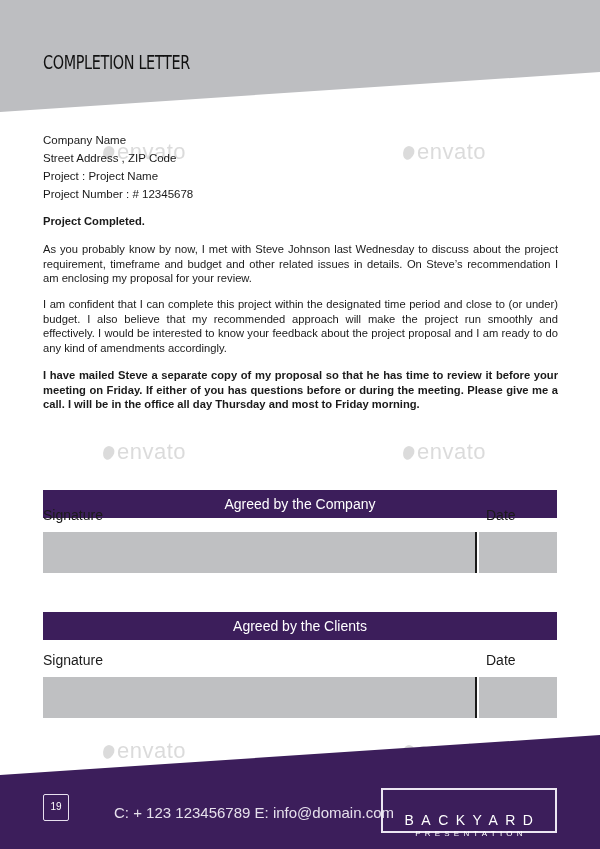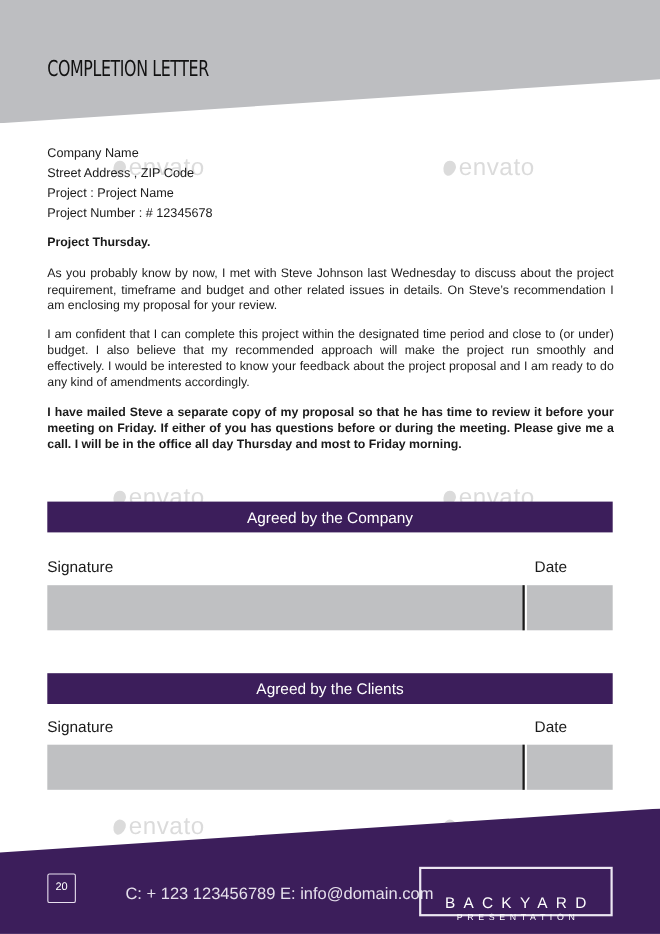--- a/index.html
+++ b/index.html
@@ -85,36 +85,36 @@
 <div class="watermark" style="left:103px;top:738px;"><span class="drop"></span><span>envato</span></div>
 <div class="watermark" style="left:403px;top:738px;"><span class="drop"></span><span>envato</span></div>
 
 <div class="address">
   <div>Company Name</div>
   <div>Street Address , ZIP Code</div>
   <div>Project : Project Name</div>
   <div>Project Number : # 12345678</div>
 </div>
 
-<div class="para bold" style="top:214px;">Project Thursday.</div>
+<div class="para bold" style="top:214px;">Project Completed.</div>
 <p class="para" style="top:242px;">As you probably know by now, I met with Steve Johnson last Wednesday to discuss about the project requirement, timeframe and budget and other related issues in details. On Steve’s recommendation I am enclosing my proposal for your review.</p>
 <p class="para" style="top:297px;">I am confident that I can complete this project within the designated time period and close to (or under) budget. I also believe that my recommended approach will make the project run smoothly and effectively. I would be interested to know your feedback about the project proposal and I am ready to do any kind of amendments accordingly.</p>
 <p class="para bold" style="top:368px;">I have mailed Steve a separate copy of my proposal so that he has time to review it before your meeting on Friday. If either of you has questions before or during the meeting. Please give me a call. I will be in the office all day Thursday and most to Friday morning.</p>
 
-<div class="section-bar" style="top:456px;">Agreed by the Company</div>
+<div class="section-bar" style="top:490px;">Agreed by the Company</div>
 <div class="field-label" style="left:43px;top:507px;">Signature</div>
 <div class="field-label" style="left:486px;top:507px;">Date</div>
 <div class="sig-box" style="top:532px;"></div>
 <div class="date-box" style="top:532px;"></div>
 
 <div class="section-bar" style="top:612px;">Agreed by the Clients</div>
 <div class="field-label" style="left:43px;top:652px;">Signature</div>
 <div class="field-label" style="left:486px;top:652px;">Date</div>
 <div class="sig-box" style="top:677px;"></div>
 <div class="date-box" style="top:677px;"></div>
 
 <div class="footer-band"></div>
-<div class="page-number">20</div>
+<div class="page-number">19</div>
 <div class="contact">C:  + 123 123456789 E: info@domain.com</div>
 <div class="brand-box">
   <div class="brand-main">BACKYARD</div>
   <div class="brand-sub">PRESENTATION</div>
 </div>
 
 </body></html>

